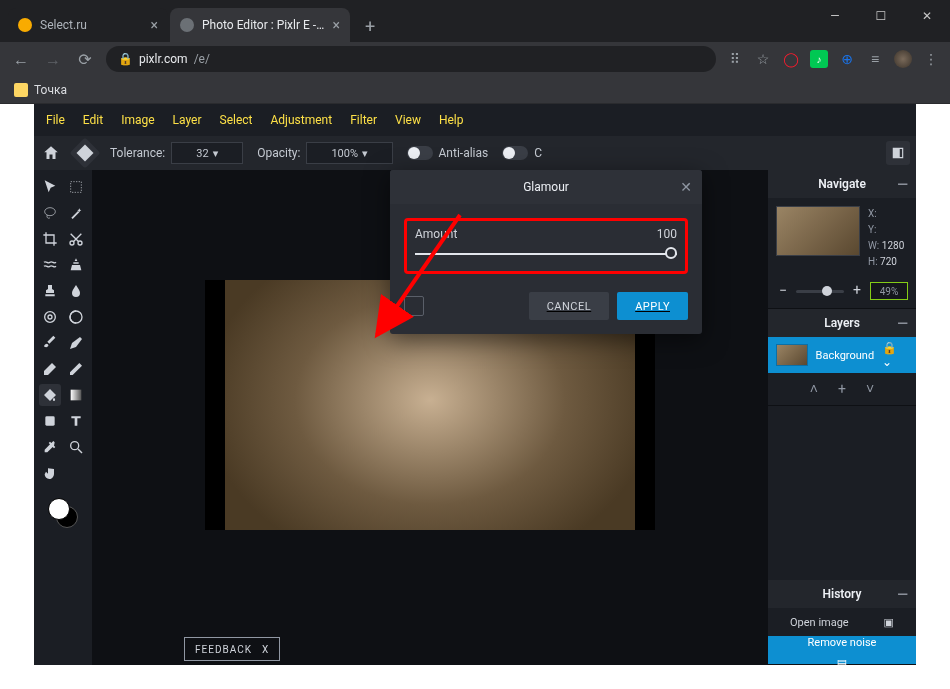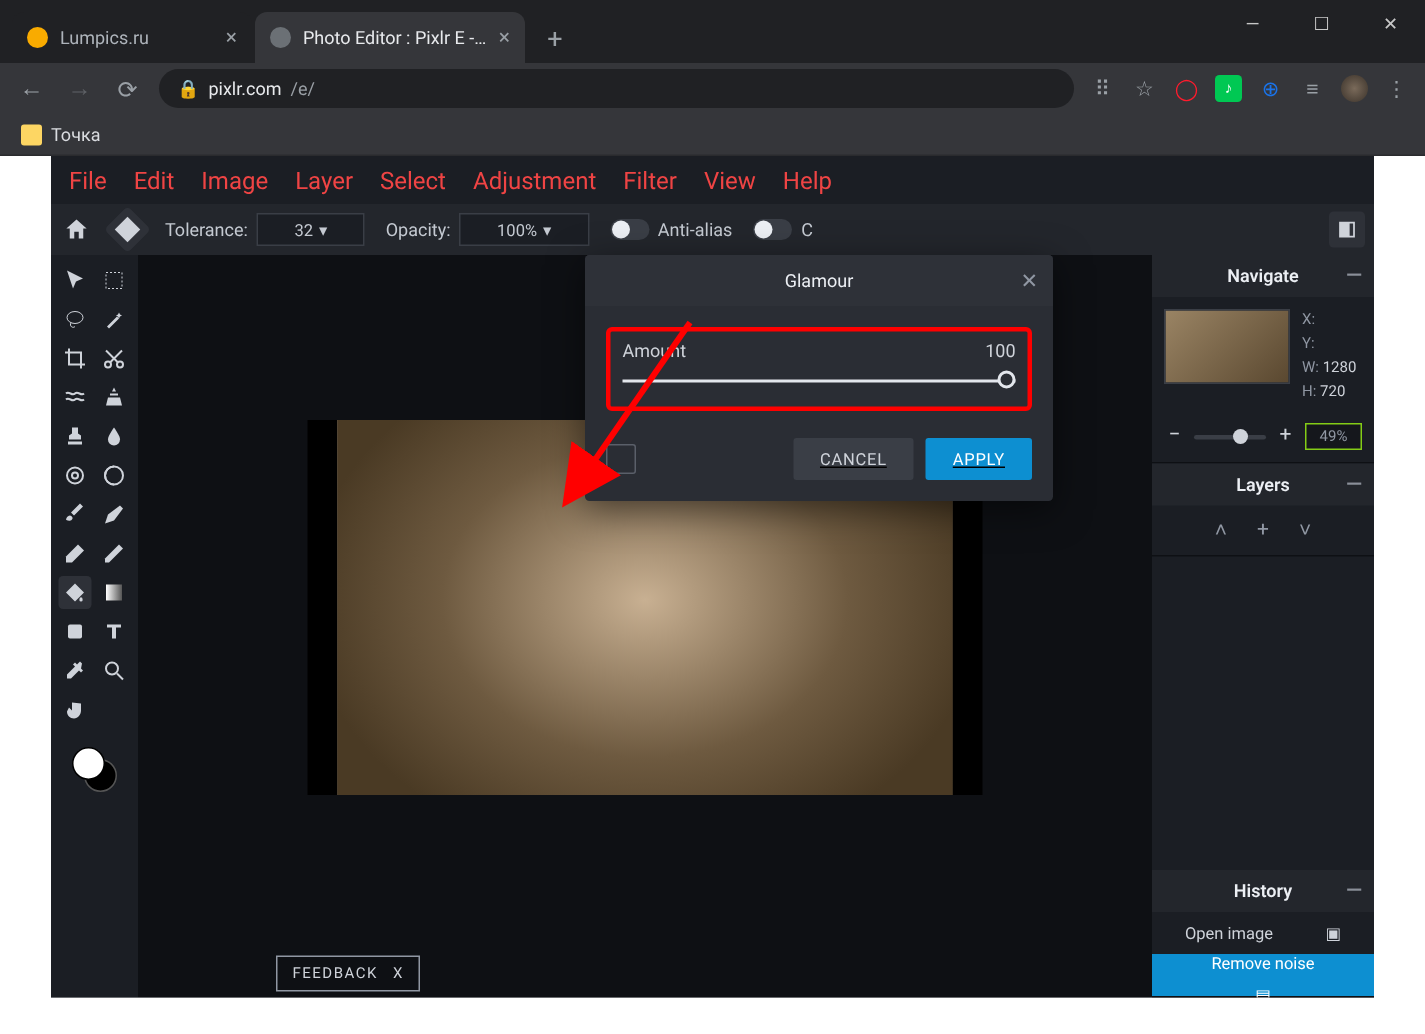--- a/index.html
+++ b/index.html
@@ -15,21 +15,21 @@
   .win-controls { position: absolute; right: 0; top: 0; height: 32px; display: flex; }
   .win-btn { width: 46px; height: 32px; color: #c7c7c7; display: flex; align-items: center; justify-content: center; font-size: 12px; background: #202124; }
   .addr-bar { height: 34px; background: #35363a; display: flex; align-items: center; padding: 0 10px; gap: 10px; }
   .nav-btn { color: #9aa0a6; font-size: 16px; width: 22px; text-align: center; cursor: pointer; }
   .url-box { flex: 1; height: 26px; background: #202124; border-radius: 13px; display: flex; align-items: center; padding: 0 12px; color: #9aa0a6; font-size: 12px; gap: 6px; }
   .ext-icons { display: flex; align-items: center; gap: 10px; color: #9aa0a6; }
   .ext-icon { width: 18px; height: 18px; display: flex; align-items: center; justify-content: center; font-size: 14px; }
   .bookmarks { height: 28px; background: #35363a; display: flex; align-items: center; padding: 0 14px; gap: 6px; color: #dadce0; font-size: 12px; border-bottom: 1px solid #2a2b2e; }
   .bookm-icon { width: 14px; height: 14px; background: #fdd663; border-radius: 2px; }
   .app { position: absolute; left: 34px; right: 34px; top: 104px; bottom: 24px; background: #14161a; display: flex; flex-direction: column; }
-  .menubar { height: 32px; background: #1b1e24; display: flex; align-items: center; padding: 0 12px; gap: 18px; color: #ef4444; font-size: 16px; }
+  .menubar { height: 32px; background: #1b1e24; display: flex; align-items: center; padding: 0 12px; gap: 18px; color: #fde047; font-size: 12px; }
   .menubar span { cursor: pointer; }
   .optbar { height: 34px; background: #23262c; display: flex; align-items: center; padding: 0 8px; gap: 14px; color: #c4c9d1; font-size: 12px; position: relative; }
   .opt-home { width: 18px; height: 18px; display: flex; align-items: center; justify-content: center; }
   .opt-tool { width: 22px; height: 22px; background: #2e3138; border-radius: 3px; display: flex; align-items: center; justify-content: center; transform: rotate(45deg); }
   .opt-tool-inner { width: 12px; height: 12px; background: #cfd3da; }
   .opt-group { display: flex; align-items: center; gap: 6px; }
   .opt-select { background: #1b1e24; border: 1px solid #3a3e46; height: 22px; padding: 0 24px; display: flex; align-items: center; gap: 4px; font-size: 11px; }
   .opt-toggle { width: 26px; height: 14px; background: #3a3e46; border-radius: 8px; position: relative; }
   .opt-toggle::after { content: ""; position: absolute; width: 12px; height: 12px; background: #eceff4; border-radius: 50%; top: 1px; left: 1px; }
   .sidepanel-btn { position: absolute; right: 6px; width: 24px; height: 24px; background: #2e3138; border-radius: 3px; display: flex; align-items: center; justify-content: center; }
@@ -82,21 +82,21 @@
   .feedback { position: absolute; left: 92px; bottom: 4px; height: 24px; border: 1px solid #9097a3; color: #cfd3da; font-size: 10px; letter-spacing: 1px; display: flex; align-items: center; padding: 0 10px; gap: 10px; }
   .arrow { position: absolute; z-index: 60; pointer-events: none; }
   .lock { margin-left: auto; display: flex; gap: 6px; font-size: 12px; }
 </style>
 </head>
 <body>
 
 <div class="browser-titlebar">
   <div class="tab inactive">
     <span class="favicon" style="background:#f9ab00"></span>
-    <span class="tab-title">Lumpics.ru</span>
+    <span class="tab-title">Select.ru</span>
     <span class="close">×</span>
   </div>
   <div class="tab active">
     <span class="favicon" style="background:#6b7075"></span>
     <span class="tab-title">Photo Editor : Pixlr E - free image…</span>
     <span class="close">×</span>
   </div>
   <div class="newtab">+</div>
   <div class="win-controls">
     <div class="win-btn">—</div>
@@ -377,20 +377,25 @@
           <span class="zoom-btn">+</span>
           <span class="zoom-val">49%</span>
         </div>
       </div>
 
       <div class="panel">
         <div class="panel-head">
             <span>Layers</span>
             <span class="collapse">—</span>
           </div>
+        <div class="layer-item">
+          <div class="layer-thumb"></div>
+          <span>Background</span>
+          <span class="lock">🔒 ⌄</span>
+        </div>
         <div class="layer-actions">
           <span>˄</span>
           <span>+</span>
           <span>˅</span>
         </div>
       </div>
 
       <div class="right-spacer"></div>
 
       <div class="panel">

